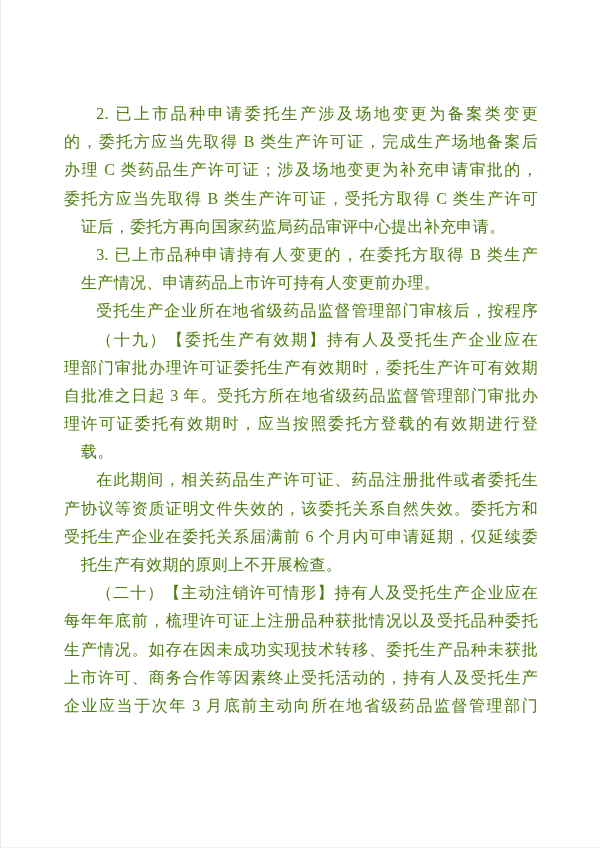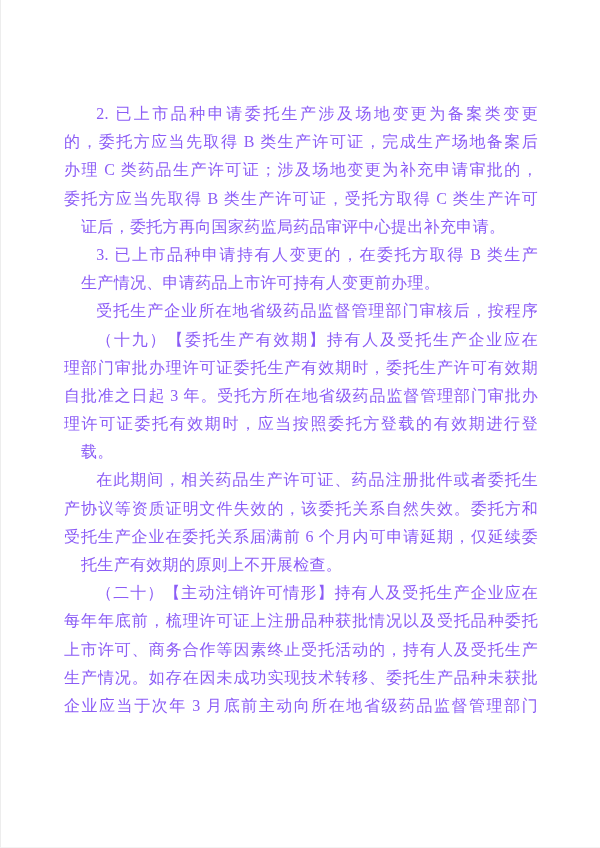--- a/index.html
+++ b/index.html
@@ -16,21 +16,21 @@
     border-left: 1px solid #ededed;
     border-bottom: 1px solid #f3f3f3;
     box-sizing: border-box;
   }
   .text-block {
     position: absolute;
     left: 63px;
     top: 100px;
     width: 474px;
     font-family: "Liberation Serif", "DejaVu Serif", serif;
-    color: #8b5cf6;
+    color: #4d7c0f;
   }
   .para { margin: 0; padding: 0; }
   .line {
     height: 28.2px;
     line-height: 28.2px;
     font-size: 16px;
     letter-spacing: 0.32px;
     white-space: nowrap;
     overflow: visible;
   }
@@ -76,18 +76,18 @@
       </div>
       <div class="para">
         <div class="line fill indent">在此期间，相关药品生产许可证、药品注册批件或者委托生</div>
         <div class="line fill">产协议等资质证明文件失效的，该委托关系自然失效。委托方和</div>
         <div class="line fill">受托生产企业在委托关系届满前 6 个月内可申请延期，仅延续委</div>
         <div class="line last">托生产有效期的原则上不开展检查。</div>
       </div>
       <div class="para">
         <div class="line fill indent">（二十）【主动注销许可情形】持有人及受托生产企业应在</div>
         <div class="line fill">每年年底前，梳理许可证上注册品种获批情况以及受托品种委托</div>
+        <div class="line fill">生产情况。如存在因未成功实现技术转移、委托生产品种未获批</div>
         <div class="line fill">上市许可、商务合作等因素终止受托活动的，持有人及受托生产</div>
-        <div class="line fill">生产情况。如存在因未成功实现技术转移、委托生产品种未获批</div>
         <div class="line fill">企业应当于次年 3 月底前主动向所在地省级药品监督管理部门</div>
       </div>
     </div>
 </div>
 
 </body></html>

